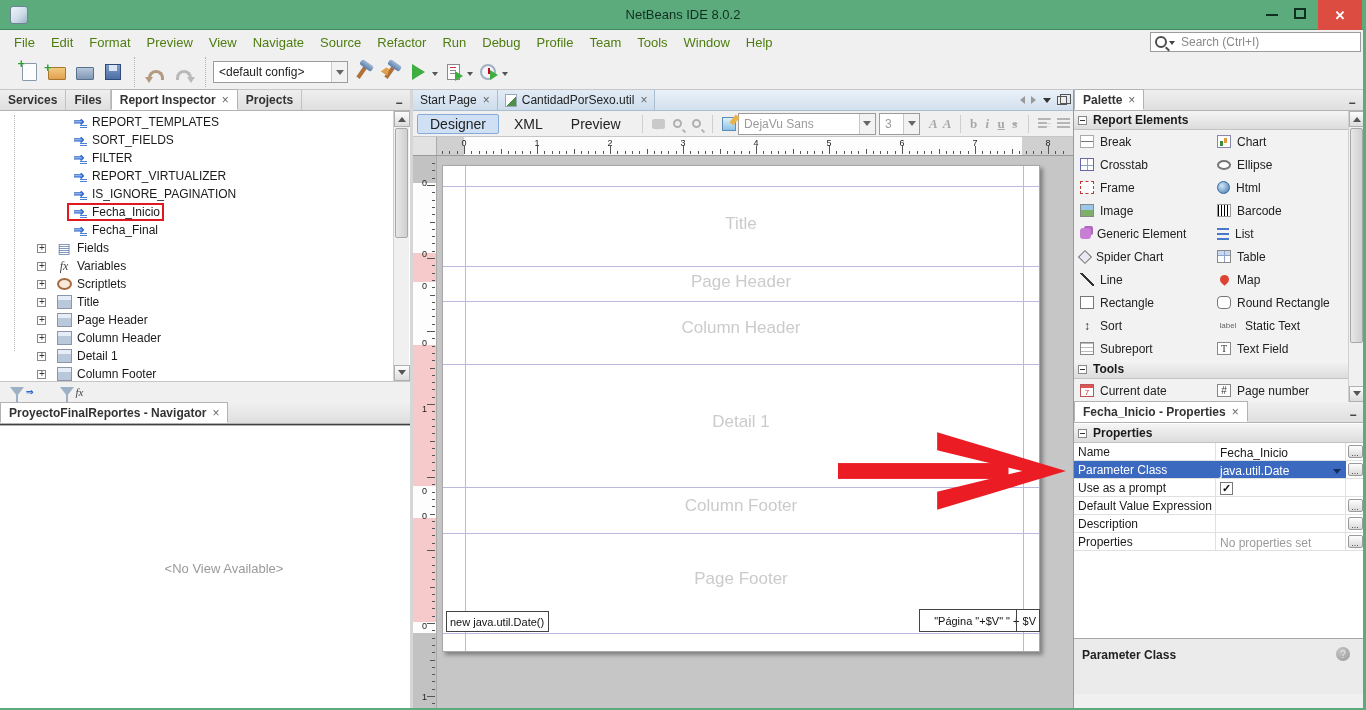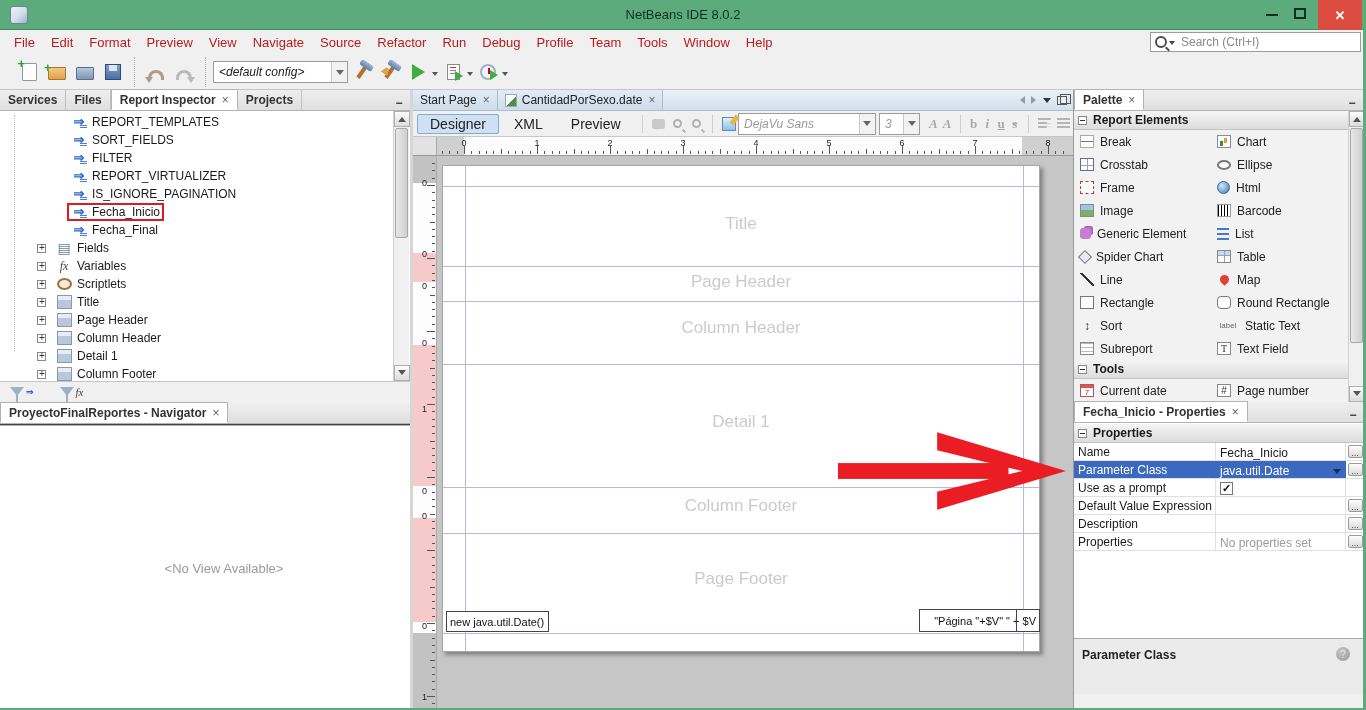--- a/index.html
+++ b/index.html
@@ -12,21 +12,21 @@
   .titlebar{left:0;top:0;width:1366px;height:30px;background:var(--titlebar,#5cab7d);border-bottom:1px solid #3f8a60;}
   .app-logo{left:10px;top:6px;width:18px;height:18px;background:linear-gradient(135deg,#eef4fa 0%,#cfdde9 55%,#9fb6c6 100%);border:1px solid #6d8496;border-radius:3px;}
   .win-title{left:0;right:0;top:7px;text-align:center;font-size:13px;color:#10301f;}
   .wc-min{left:1266px;top:14px;width:12px;height:2px;background:#10301f;}
   .wc-max{left:1294px;top:8px;width:12px;height:11px;border:2px solid #10301f;background:transparent;}
   .wc-close{left:1318px;top:0;width:44px;height:30px;background:var(--close-red,#dc4c41);color:#fff;
             display:flex;align-items:center;justify-content:center;font-size:13px;font-weight:bold;}
 
   
   .menubar{left:0;top:30px;width:1366px;height:25px;background:#f0f0f0;display:flex;align-items:center;padding-left:6px;}
-  .menu-item{padding:3px 8px;font-size:13px;color:#b91c1c;}
+  .menu-item{padding:3px 8px;font-size:13px;color:#4d7c0f;}
   .searchbox{left:1150px;top:32px;width:211px;height:20px;background:#fff;border:1px solid #9c9c9c;display:flex;align-items:center;}
   .search-glyph{width:12px;height:12px;border:2px solid #4e4e4e;border-radius:50%;margin:0 2px 0 4px;position:relative;flex:none;}
   .search-glyph::after{content:"";position:absolute;width:5px;height:2px;background:#4e4e4e;transform:rotate(45deg);left:8px;top:10px;}
   .search-caret{width:0;height:0;border:3px solid transparent;border-top:4px solid #444;margin:4px 4px 0 0;}
   .searchbox input{border:none;outline:none;flex:1;font:12px "Liberation Sans",sans-serif;color:#333;background:transparent;}
   .searchbox input::placeholder{color:#8a8a8a;}
 
   
   .toolbar{left:0;top:55px;width:1366px;height:35px;background:#f0f0f0;border-bottom:1px solid #c6c6c6;display:flex;align-items:center;padding-left:8px;}
   .tgroup{display:flex;align-items:center;padding:0 7px;border-left:1px dotted #b5b5b5;height:30px;}
@@ -35,21 +35,21 @@
   .ic-page{width:15px;height:18px;background:#fdfdfd;border:1px solid #8899aa;border-radius:1px;position:relative;}
   .ic-plus::after{content:"+";position:absolute;left:-5px;top:-8px;color:#2f9e2f;font-weight:bold;font-size:13px;text-shadow:0 0 1px #fff;}
   .ic-folder{width:18px;height:13px;background:linear-gradient(#f3c981,#e0a14e);border:1px solid #a87728;border-radius:1px;position:relative;margin-top:3px;}
   .ic-folder.open{background:linear-gradient(#b7c6da,#7f97b4);border-color:#56718f;}
   .ic-save{width:16px;height:16px;background:linear-gradient(#7e9cc8,#4c6fa5);border:1px solid #2e4a77;position:relative;}
   .ic-save::after{content:"";position:absolute;left:3px;top:0;width:8px;height:6px;background:#dce6f2;}
   .ic-undo,.ic-redo{width:16px;height:10px;border:3px solid #b49a80;border-bottom:none;border-radius:10px 10px 0 0;position:relative;margin-top:6px;}
   .ic-redo{border-color:#b9b9b9;}
   .ic-undo::after{content:"";position:absolute;left:-6px;top:4px;border:4px solid transparent;border-top:6px solid #b49a80;}
   .ic-redo::after{content:"";position:absolute;right:-6px;top:4px;border:4px solid transparent;border-top:6px solid #b9b9b9;}
-  .combo{height:22px;background:#fff;border:1px solid #9c9c9c;display:flex;align-items:center;font-size:12px;color:#222;font-style:italic;}
+  .combo{height:22px;background:#fff;border:1px solid #9c9c9c;display:flex;align-items:center;font-size:12px;color:#222;}
   .combo .cval{flex:1;padding:0 5px;white-space:nowrap;overflow:hidden;}
   .combo .carrow{width:16px;height:100%;display:flex;align-items:center;justify-content:center;border-left:1px solid #c9c9c9;background:#f2f2f2;}
   .combo .carrow::after{content:"";border:4px solid transparent;border-top:5px solid #666;margin-top:4px;}
   .ic-hammer{width:4px;height:14px;background:#b0703a;position:relative;transform:rotate(35deg);}
   .ic-hammer::after{content:"";position:absolute;left:-5px;top:-4px;width:14px;height:6px;background:linear-gradient(#9fb9d8,#5a7ea8);border-radius:2px;}
   .ic-broom::before{content:"";position:absolute;right:2px;bottom:2px;width:8px;height:7px;background:#e0a14e;clip-path:polygon(0 100%,100% 100%,70% 0,30% 0);}
   .ic-run{width:0;height:0;border-left:13px solid #3fae3f;border-top:8px solid transparent;border-bottom:8px solid transparent;}
   .mini-caret{width:0;height:0;border:3px solid transparent;border-top:4px solid #555;margin:6px 1px 0 0;}
   .ic-debugpage{width:13px;height:16px;background:#fff;border:1px solid #8a8a8a;position:relative;}
   .ic-debugpage::before{content:"";position:absolute;left:2px;top:2px;width:6px;height:1px;background:#c33;box-shadow:0 3px 0 #888,0 6px 0 #888;}
@@ -457,21 +457,21 @@
   <div class="abs splitter"></div>
 
   <div class="abs editor-col">
     <div class="doc-tabs">
       <div class="dtab">
           <span>Start Page</span>
           <span class="tab-close"></span>
         </div>
       <div class="dtab">
           <span class="ficon java"></span>
-          <span>CantidadPorSexo.date</span>
+          <span>CantidadPorSexo.util</span>
           <span class="tab-close"></span>
         </div>
       <div class="dt-controls">
         <span class="arr-lt"></span>
         <span class="arr-rt"></span>
         <span class="dd-black"></span>
         <span class="ic-restore"></span>
       </div>
     </div>
     <div class="designer-toolbar">

